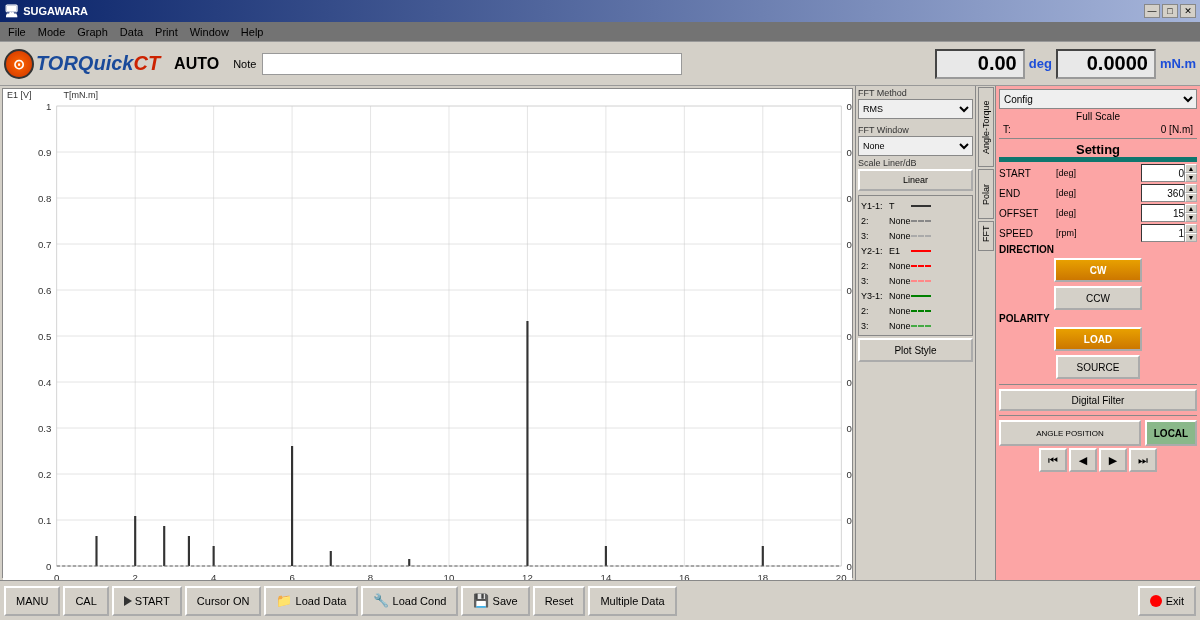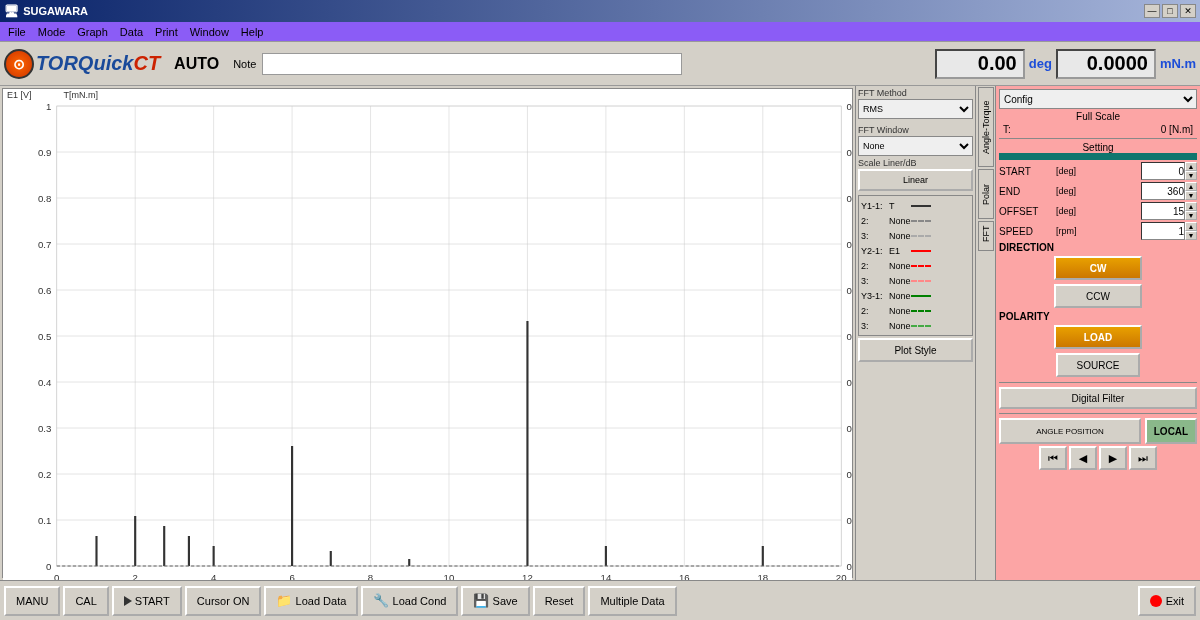--- a/index.html
+++ b/index.html
@@ -5,21 +5,21 @@
     * { box-sizing: border-box; margin: 0; padding: 0; }
     body { font-family: 'MS Sans Serif', Arial, sans-serif; font-size: 11px; background: #d4d0c8; width: 1200px; height: 620px; overflow: hidden; }
     
     
     .title-bar { background: linear-gradient(to right, #0a246a, #a6b5da); color: white; height: 22px; display: flex; align-items: center; justify-content: space-between; padding: 0 4px; font-size: 11px; font-weight: bold; }
     .title-bar-left { display: flex; align-items: center; gap: 4px; }
     .title-bar-right { display: flex; gap: 2px; }
     .title-btn { background: #d4d0c8; border: 1px solid #888; width: 16px; height: 14px; font-size: 9px; display: flex; align-items: center; justify-content: center; cursor: pointer; }
 
     
-    .menu-bar { background: #8b5cf6; border-bottom: 1px solid #999; height: 20px; display: flex; align-items: center; padding: 0 2px; }
+    .menu-bar { background: #737373; border-bottom: 1px solid #999; height: 20px; display: flex; align-items: center; padding: 0 2px; }
     .menu-item { padding: 2px 6px; cursor: pointer; font-size: 11px; }
 
     
     .main { display: flex; flex-direction: column; height: 578px; }
 
     
     .header-row { background: #d4d0c8; height: 44px; display: flex; align-items: center; padding: 2px 4px; border-bottom: 1px solid #999; gap: 6px; }
     .logo { display: flex; align-items: center; }
     .logo-ring { width: 32px; height: 32px; border-radius: 50%; background: radial-gradient(circle, #ff6600, #cc3300); display: flex; align-items: center; justify-content: center; color: white; font-size: 18px; font-weight: bold; border: 2px solid #333; }
     .note-input { height: 22px; width: 420px; border: 1px solid #999; background: white; padding: 0 4px; font-size: 11px; }
@@ -267,21 +267,21 @@
       </select>
 
       <div style="text-align:center;font-size:10px;">Full Scale</div>
       <div style="display:flex;justify-content:space-between;font-size:10px;padding:0 4px;">
         <span>T:</span>
         <span>0 [N.m]</span>
       </div>
 
       <hr style="border:none;border-top:1px solid #888;margin:1px 0;">
 
-      <div style="font-size:10px;font-weight:normal;text-align:center;border-bottom:7px solid #0f766e;">Setting</div>
+      <div style="font-size:13px;font-weight:bold;text-align:center;border-bottom:5px solid #0f766e;">Setting</div>
 
       <div style="display:flex;align-items:center;gap:2px;">
         <span style="font-size:10px;width:55px;">START</span>
         <span style="font-size:9px;">[deg]</span>
         <div style="display:flex;align-items:center;margin-left:auto;">
           <input type="text" value="0" style="width: 44px; height: 18px; border: 1px inset rgb(136, 136, 136); font-size: 10px; text-align: right;">
           <div style="display:flex;flex-direction:column;">
             <button style="width:12px;height:9px;font-size:7px;border:1px outset #fff;background:#d4d0c8;cursor:pointer;padding:0;">▲</button>
             <button style="width:12px;height:9px;font-size:7px;border:1px outset #fff;background:#d4d0c8;cursor:pointer;padding:0;">▼</button>
           </div>

